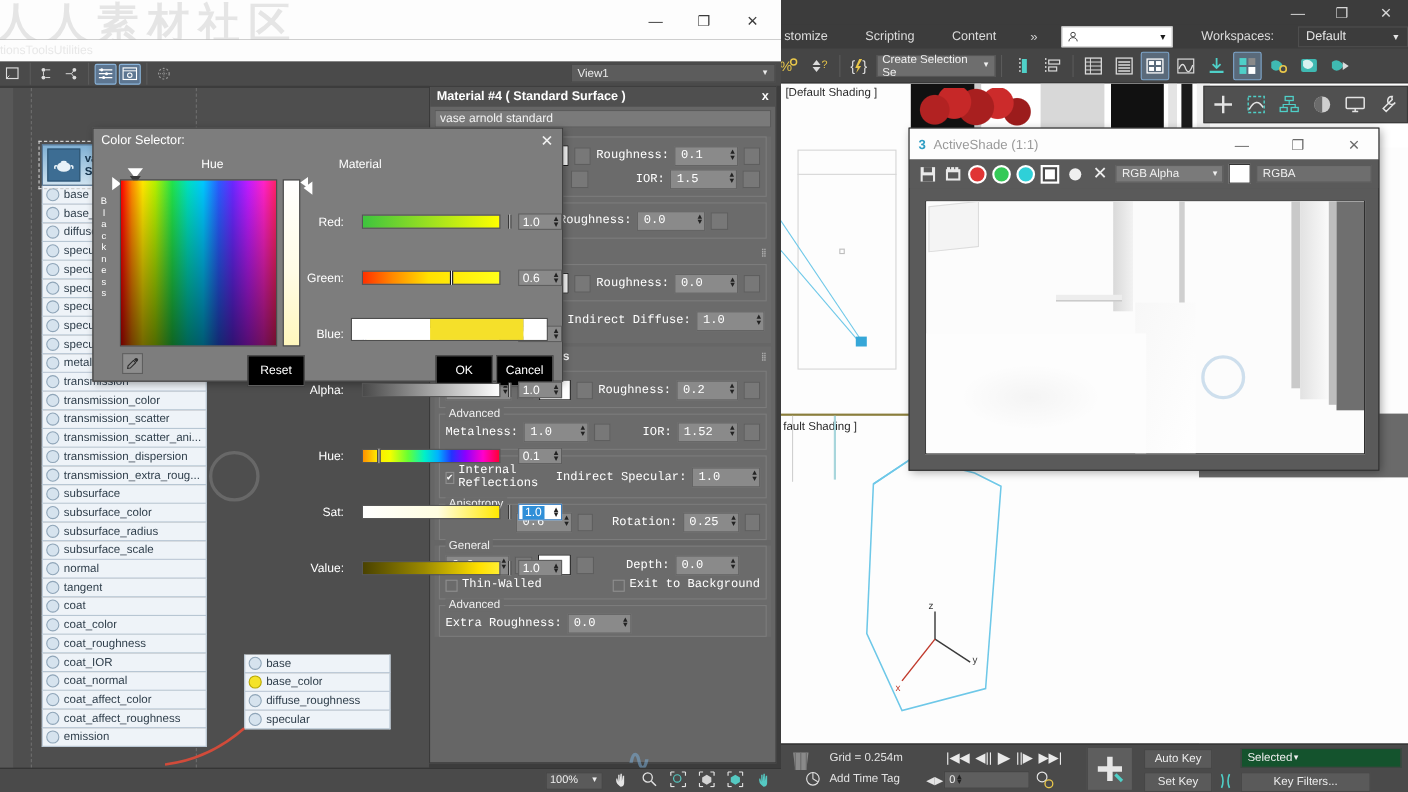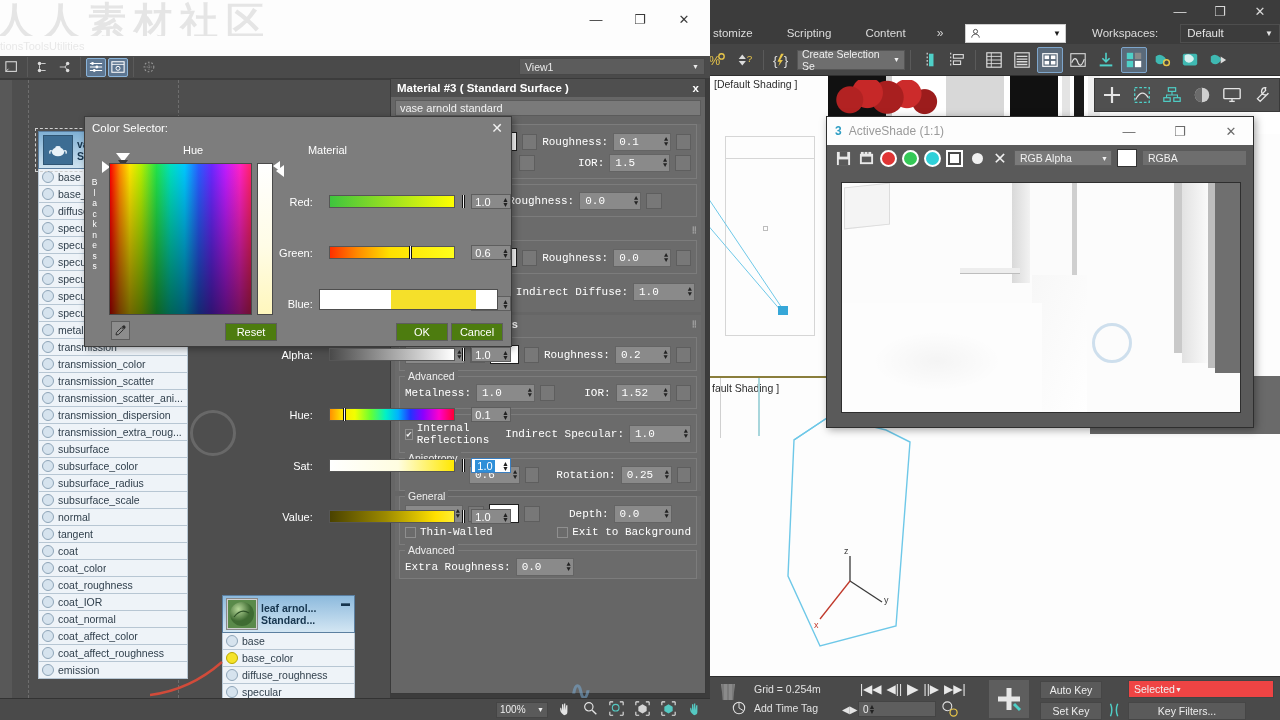--- a/index.html
+++ b/index.html
@@ -80,21 +80,21 @@
   .framefield { position:absolute; left:148px; top:24px; width:78px; height:16px;
     background:#5e5e5e; border:1px solid #444; color:#ececec; font-size:10px;
     display:flex; align-items:center; padding:0 4px; }
   .bigplus { position:absolute; left:278px; top:2px; width:42px; height:40px;
     background:#5e5e5e; border:1px solid #4a4a4a; display:flex; align-items:center;
     justify-content:center; color:#e6e6e6; font-size:26px; }
   .keybtn { position:absolute; background:#5a5a5a; border:1px solid #464646;
     color:#ededed; font-size:10.5px; display:flex; align-items:center;
     justify-content:center; height:18px;}
   .selfield { position:absolute; left:418px; top:3px; width:146px; height:18px;
-    background:#ef4444; border:1px solid #444; color:#efefef; font-size:10.5px;
+    background:#14532d; border:1px solid #444; color:#efefef; font-size:10.5px;
     display:flex; align-items:center; padding:0 5px;}
 
   
   .sme { position:absolute; left:0; top:0; width:710px; height:720px;
     background:#4e4e4e; border:1px solid #2a2a2a; }
   .sme-wbtns { position:absolute; right:4px; top:8px; display:flex; }
   .sme-wbtn { width:44px; height:22px; display:flex; align-items:center;
      justify-content:center; color:#3b3b3b; font-size:13px; }
   .sme-toolbar { position:absolute; left:0; top:56px; width:710px; height:22px;
      background:#4a4a4a; display:flex; align-items:center; gap:2px; padding-left:2px; }
@@ -166,21 +166,21 @@
 
   
   .cs { position:absolute; left:84px; top:116px; width:428px; height:231px;
     background:#7d7d7d; border:1px solid #3c3c3c; box-shadow:2px 2px 7px rgba(0,0,0,.35); }
   .cs-title { height:22px; display:flex; align-items:center; justify-content:space-between;
     padding:0 8px 0 7px; color:#ffffff; font-size:11.5px; }
   .cs-close { font-size:14px; color:#f2f2f2; }
   .eyedrop { position:absolute; left:110px; top:318px; width:19px; height:19px;
      background:#8d8d8d; border:1px solid #5e5e5e; display:flex; align-items:center;
      justify-content:center; color:#2b2b2b; font-size:11px;}
-  .cs-btn { position:absolute; height:18px; background:#4d7c0f; border:1px solid #5e5e5e;
+  .cs-btn { position:absolute; height:28px; background:#000000; border:1px solid #5e5e5e;
      color:#ffffff; font-size:11px; display:flex; align-items:center; justify-content:center;}
   .cs-slider-row { display:flex; align-items:center; gap:16px; height:15px; margin-bottom:2px;margin-top:36px;}
   .cs-slider-row .nm { width:36px; text-align:right; color:#ffffff; font-size:11px; }
   .bar { width:135px; height:13px; border:1px solid #565656; position:relative; }
   .bar .handle { position:absolute; top:-1px; width:3px; height:13px;
      border-left:1px solid #111; border-right:1px solid #111; background:#f2f2f2; }
   .numfield { width:42px; height:15px; background:#8a8a8a; border:1px solid #5e5e5e;
      color:#ffffff; font-size:11px; display:flex; align-items:center;
      justify-content:space-between; padding:0 1px 0 3px; }
   .numfield.active { background:#ffffff; border:1px solid #3a7fc1; }
@@ -499,21 +499,21 @@
         <span>Selected</span>
         <span style="font-size:7px">▼</span>
       </div>
       <div class="keybtn" style="left:418px;top:25px;width:118px">Key Filters...</div>
 
     </div>
   </div>
 
   <div class="mparams">
     <div class="mp-title">
-      <span>Material #3  ( Standard Surface )</span>
+      <span>Material #4  ( Standard Surface )</span>
       <span>x</span>
     </div>
     <div class="mp-name">vase arnold standard</div>
 
     <div class="rollout" style="padding-bottom:4px;">
       <div class="grp" style="margin-top:8px;">
         <div class="row">
           <div style="width:86px"></div>
           <div class="swatch"></div>
           <div class="mapbtn"></div>
@@ -950,39 +950,20 @@
             <span class="sl">coat_affect_roughness</span>
           </div>
           <div class="slot">
             <span class="dot"></span>
             <span class="sl">emission</span>
           </div>
         </div>
     </div>
 
     <div class="node2" style="pointer-events:auto;">
-      <div class="node2-head">
-        <div class="node2-thumb">
-          <svg width="26" height="26" viewBox="0 0 26 26">
-            <defs>
-                <radialGradient id="lg" cx="35%" cy="30%">
-                  <stop offset="0" stop-color="#b7d99a"></stop>
-                  <stop offset="1" stop-color="#3f6b32"></stop>
-                </radialGradient>
-              </defs>
-            <circle cx="13" cy="13" r="12" fill="url(#lg)"></circle>
-            <path d="M5 16 q7 -9 15 -4" stroke="#2e5227" stroke-width="1.2" fill="none"></path>
-          </svg>
-        </div>
-        <div style="flex:1">
-          <div class="nm">leaf arnol...</div>
-          <div class="nm">Standard...</div>
-        </div>
-        <span style="color:#16354e;font-size:9px;align-self:flex-start">▬</span>
-      </div>
       <div id="node2-slots">
           <div class="slot">
             <span class="dot"></span>
             <span class="sl">base</span>
           </div>
           <div class="slot">
             <span class="dot yellow"></span>
             <span class="sl">base_color</span>
           </div>
           <div class="slot">

